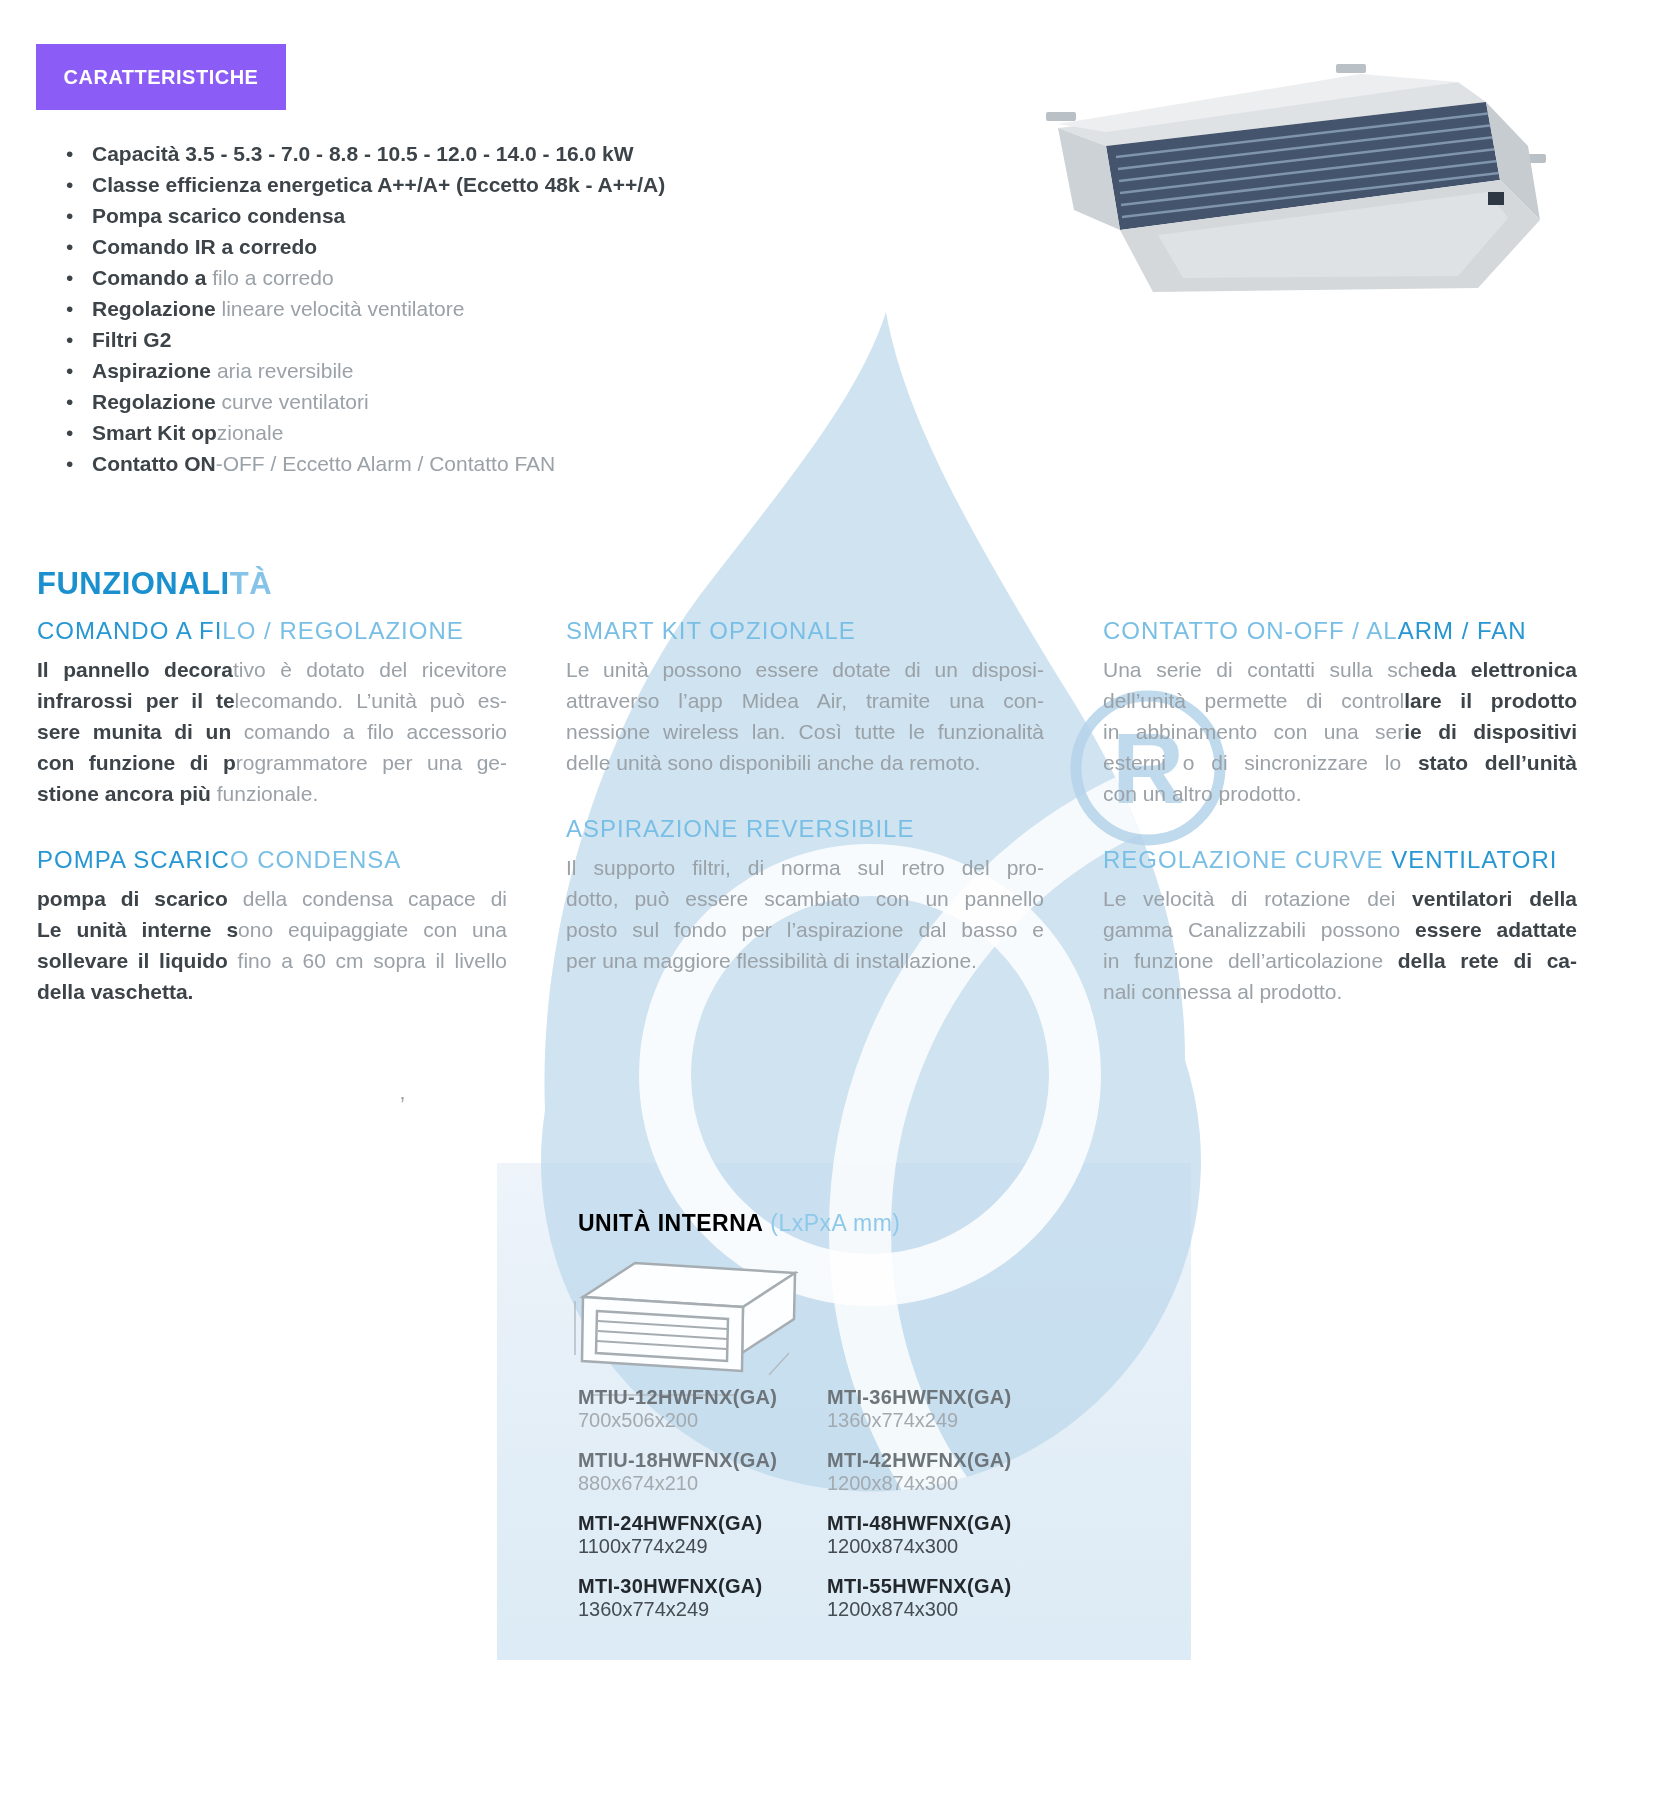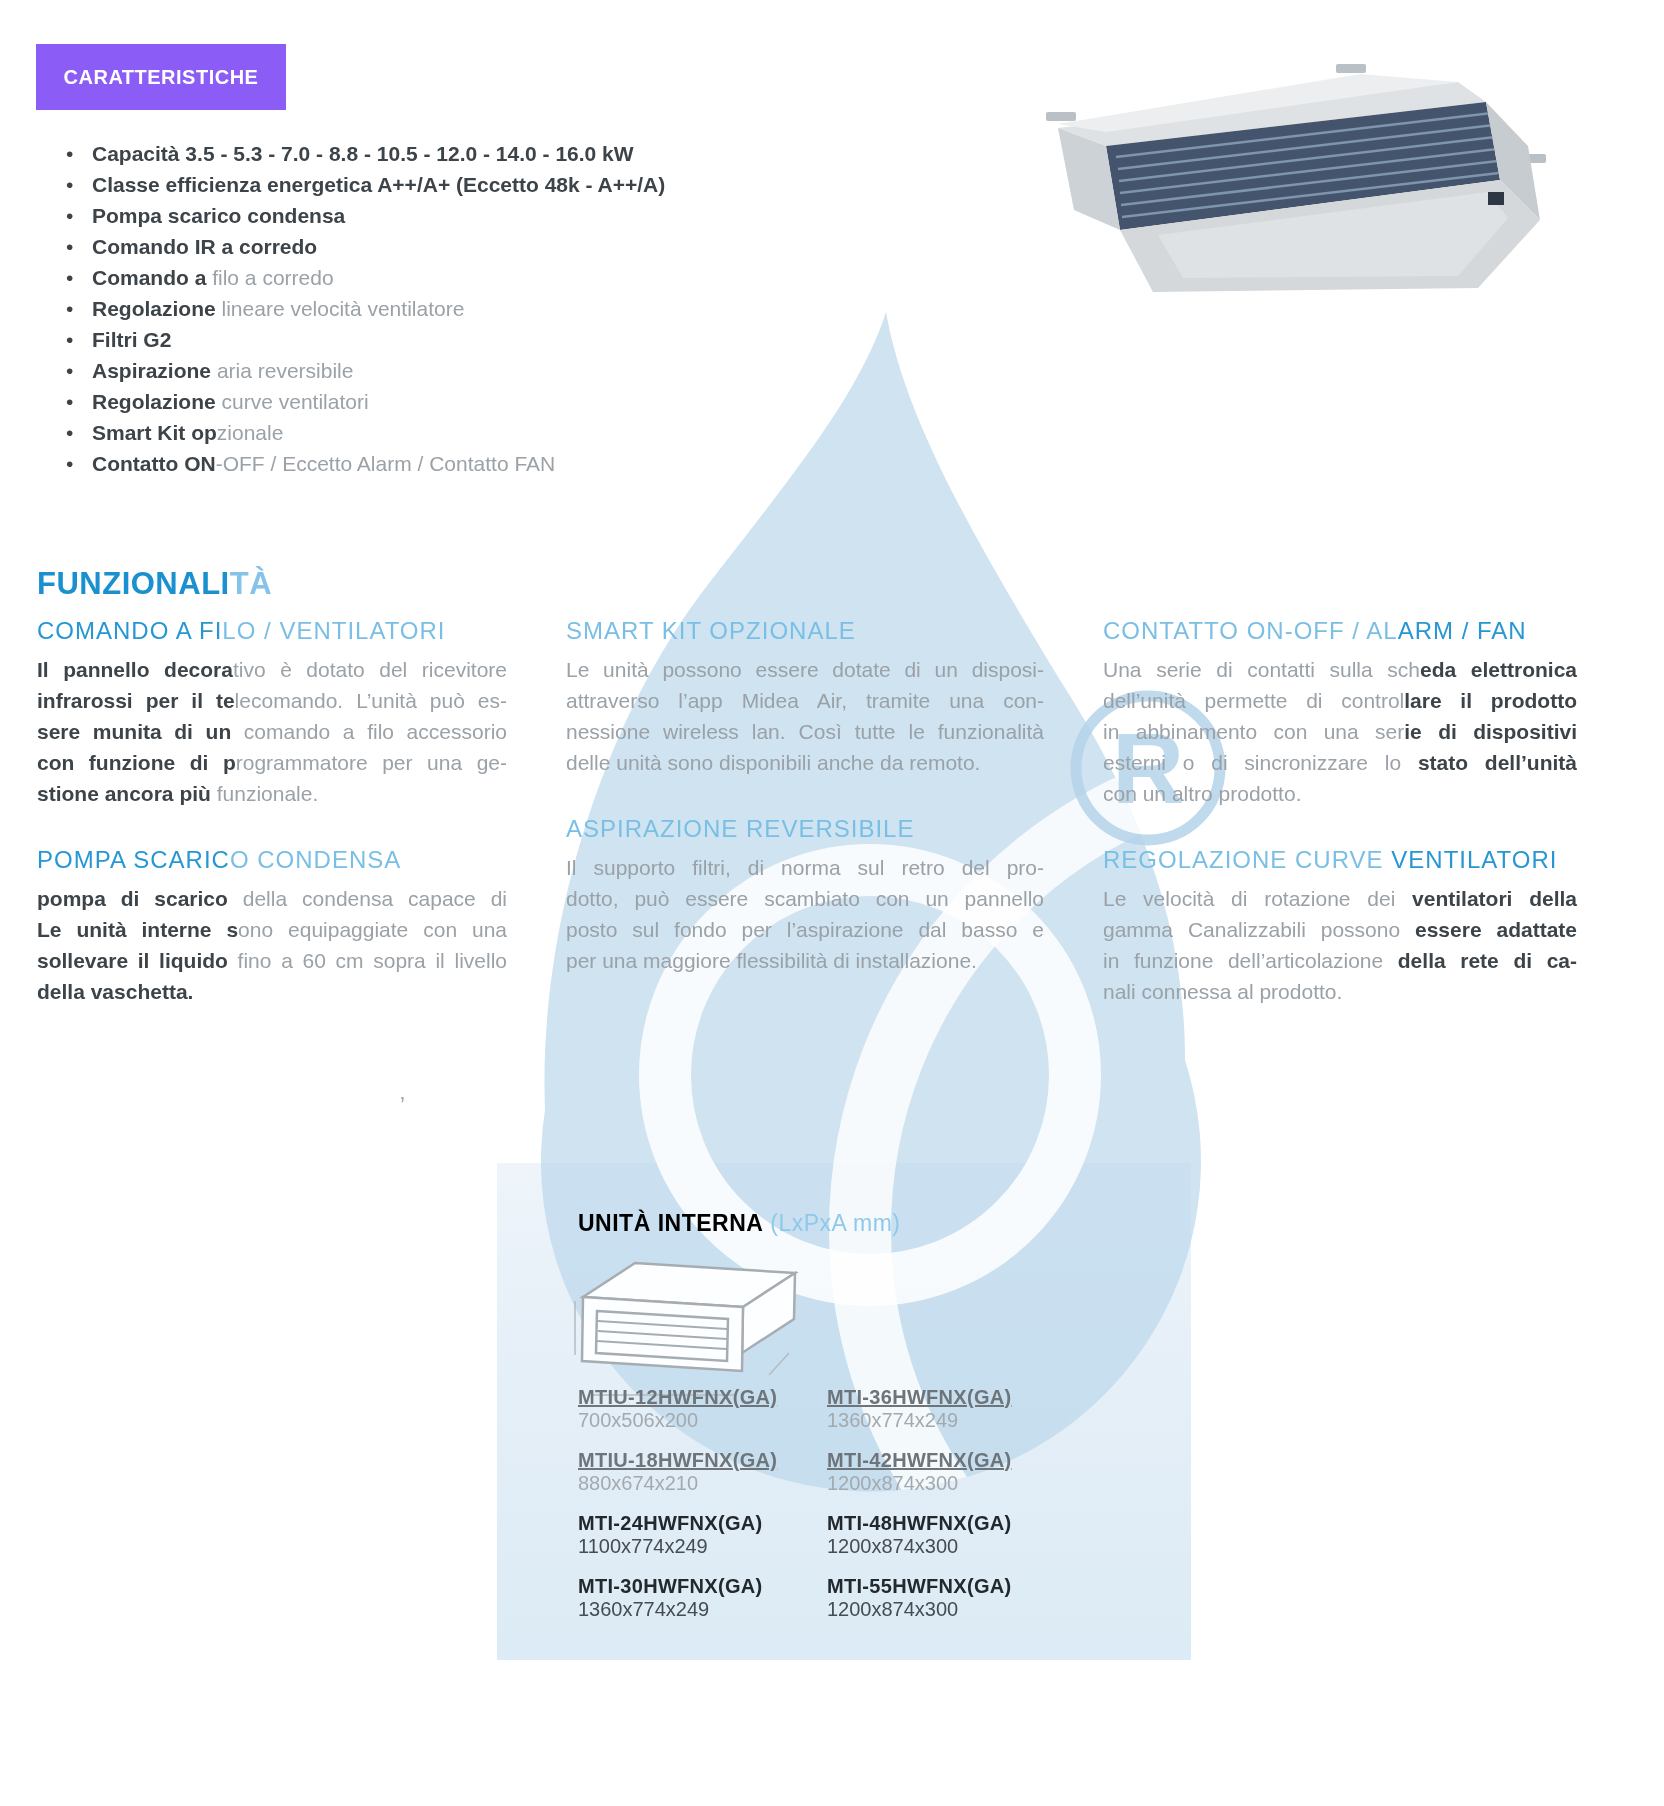--- a/index.html
+++ b/index.html
@@ -32,21 +32,21 @@
   .photo{left:988px;top:50px;}
   .panel-content{left:497px;top:1163px;width:694px;height:497px;}
   .ptitle{position:absolute;left:81px;top:47px;font-size:23px;letter-spacing:0.5px;white-space:nowrap;}
   .udraw{position:absolute;left:76px;top:90px;}
   .mcol{position:absolute;top:222px;width:255px;}
   .mcol.left{left:81px;}
   .mcol.right{left:330px;}
   .model{margin-bottom:16px;}
   .mname{font-size:20px;font-weight:700;letter-spacing:0.3px;line-height:24px;white-space:nowrap;}
   .mdims{font-size:20px;line-height:23px;white-space:nowrap;}
-  .model.muted .mname{color:#6d747a;text-decoration:underline;}
+  .model.muted .mname{color:#6d747a;}
   .model.muted .mdims{color:#a3aaaf;}
   .model.strong .mname{color:#23282d;}
   .model.strong .mdims{color:#454c52;}
   .stray{left:400px;top:1092px;color:#9aa1a7;font-size:22px;}
 </style>
 </head>
 <body>
 
 <div class="page">
 
@@ -109,21 +109,21 @@
       <div class="feat"><span class="s-dk">Regolazione </span><span class="s-lt">curve ventilatori</span></div>
       <div class="feat"><span class="s-dk">Smart Kit op</span><span class="s-lt">zionale</span></div>
       <div class="feat"><span class="s-dk">Contatto ON</span><span class="s-lt">-OFF / Eccetto Alarm / Contatto FAN</span></div>
     </div>
 
   <h1 class="layer funz"><span class="s-tb">FUNZIONALI</span><span class="s-tl">TÀ</span></h1>
 
   <div class="layer cols">
     <div class="col">
       <section>
-        <h2 class="bh"><span class="s-hb">COMANDO A FI</span><span class="s-hl">LO / VENTILATORI</span></h2>
+        <h2 class="bh"><span class="s-hb">COMANDO A FI</span><span class="s-hl">LO / REGOLAZIONE</span></h2>
         <div class="body">
             <div class="ln just"><span class="s-dk">Il pannello decora</span><span class="s-lt">tivo è dotato del ricevitore</span></div>
             <div class="ln just"><span class="s-dk">infrarossi per il te</span><span class="s-lt">lecomando. L’unità può es-</span></div>
             <div class="ln just"><span class="s-dk">sere munita di un </span><span class="s-lt">comando a filo accessorio</span></div>
             <div class="ln just"><span class="s-dk">con funzione di p</span><span class="s-lt">rogrammatore per una ge-</span></div>
             <div class="ln"><span class="s-dk">stione ancora più </span><span class="s-lt">funzionale.</span></div>
           </div>
       </section>
       <section class="block2">
         <h2 class="bh"><span class="s-hb">POMPA SCARIC</span><span class="s-hl">O CONDENSA</span></h2>

